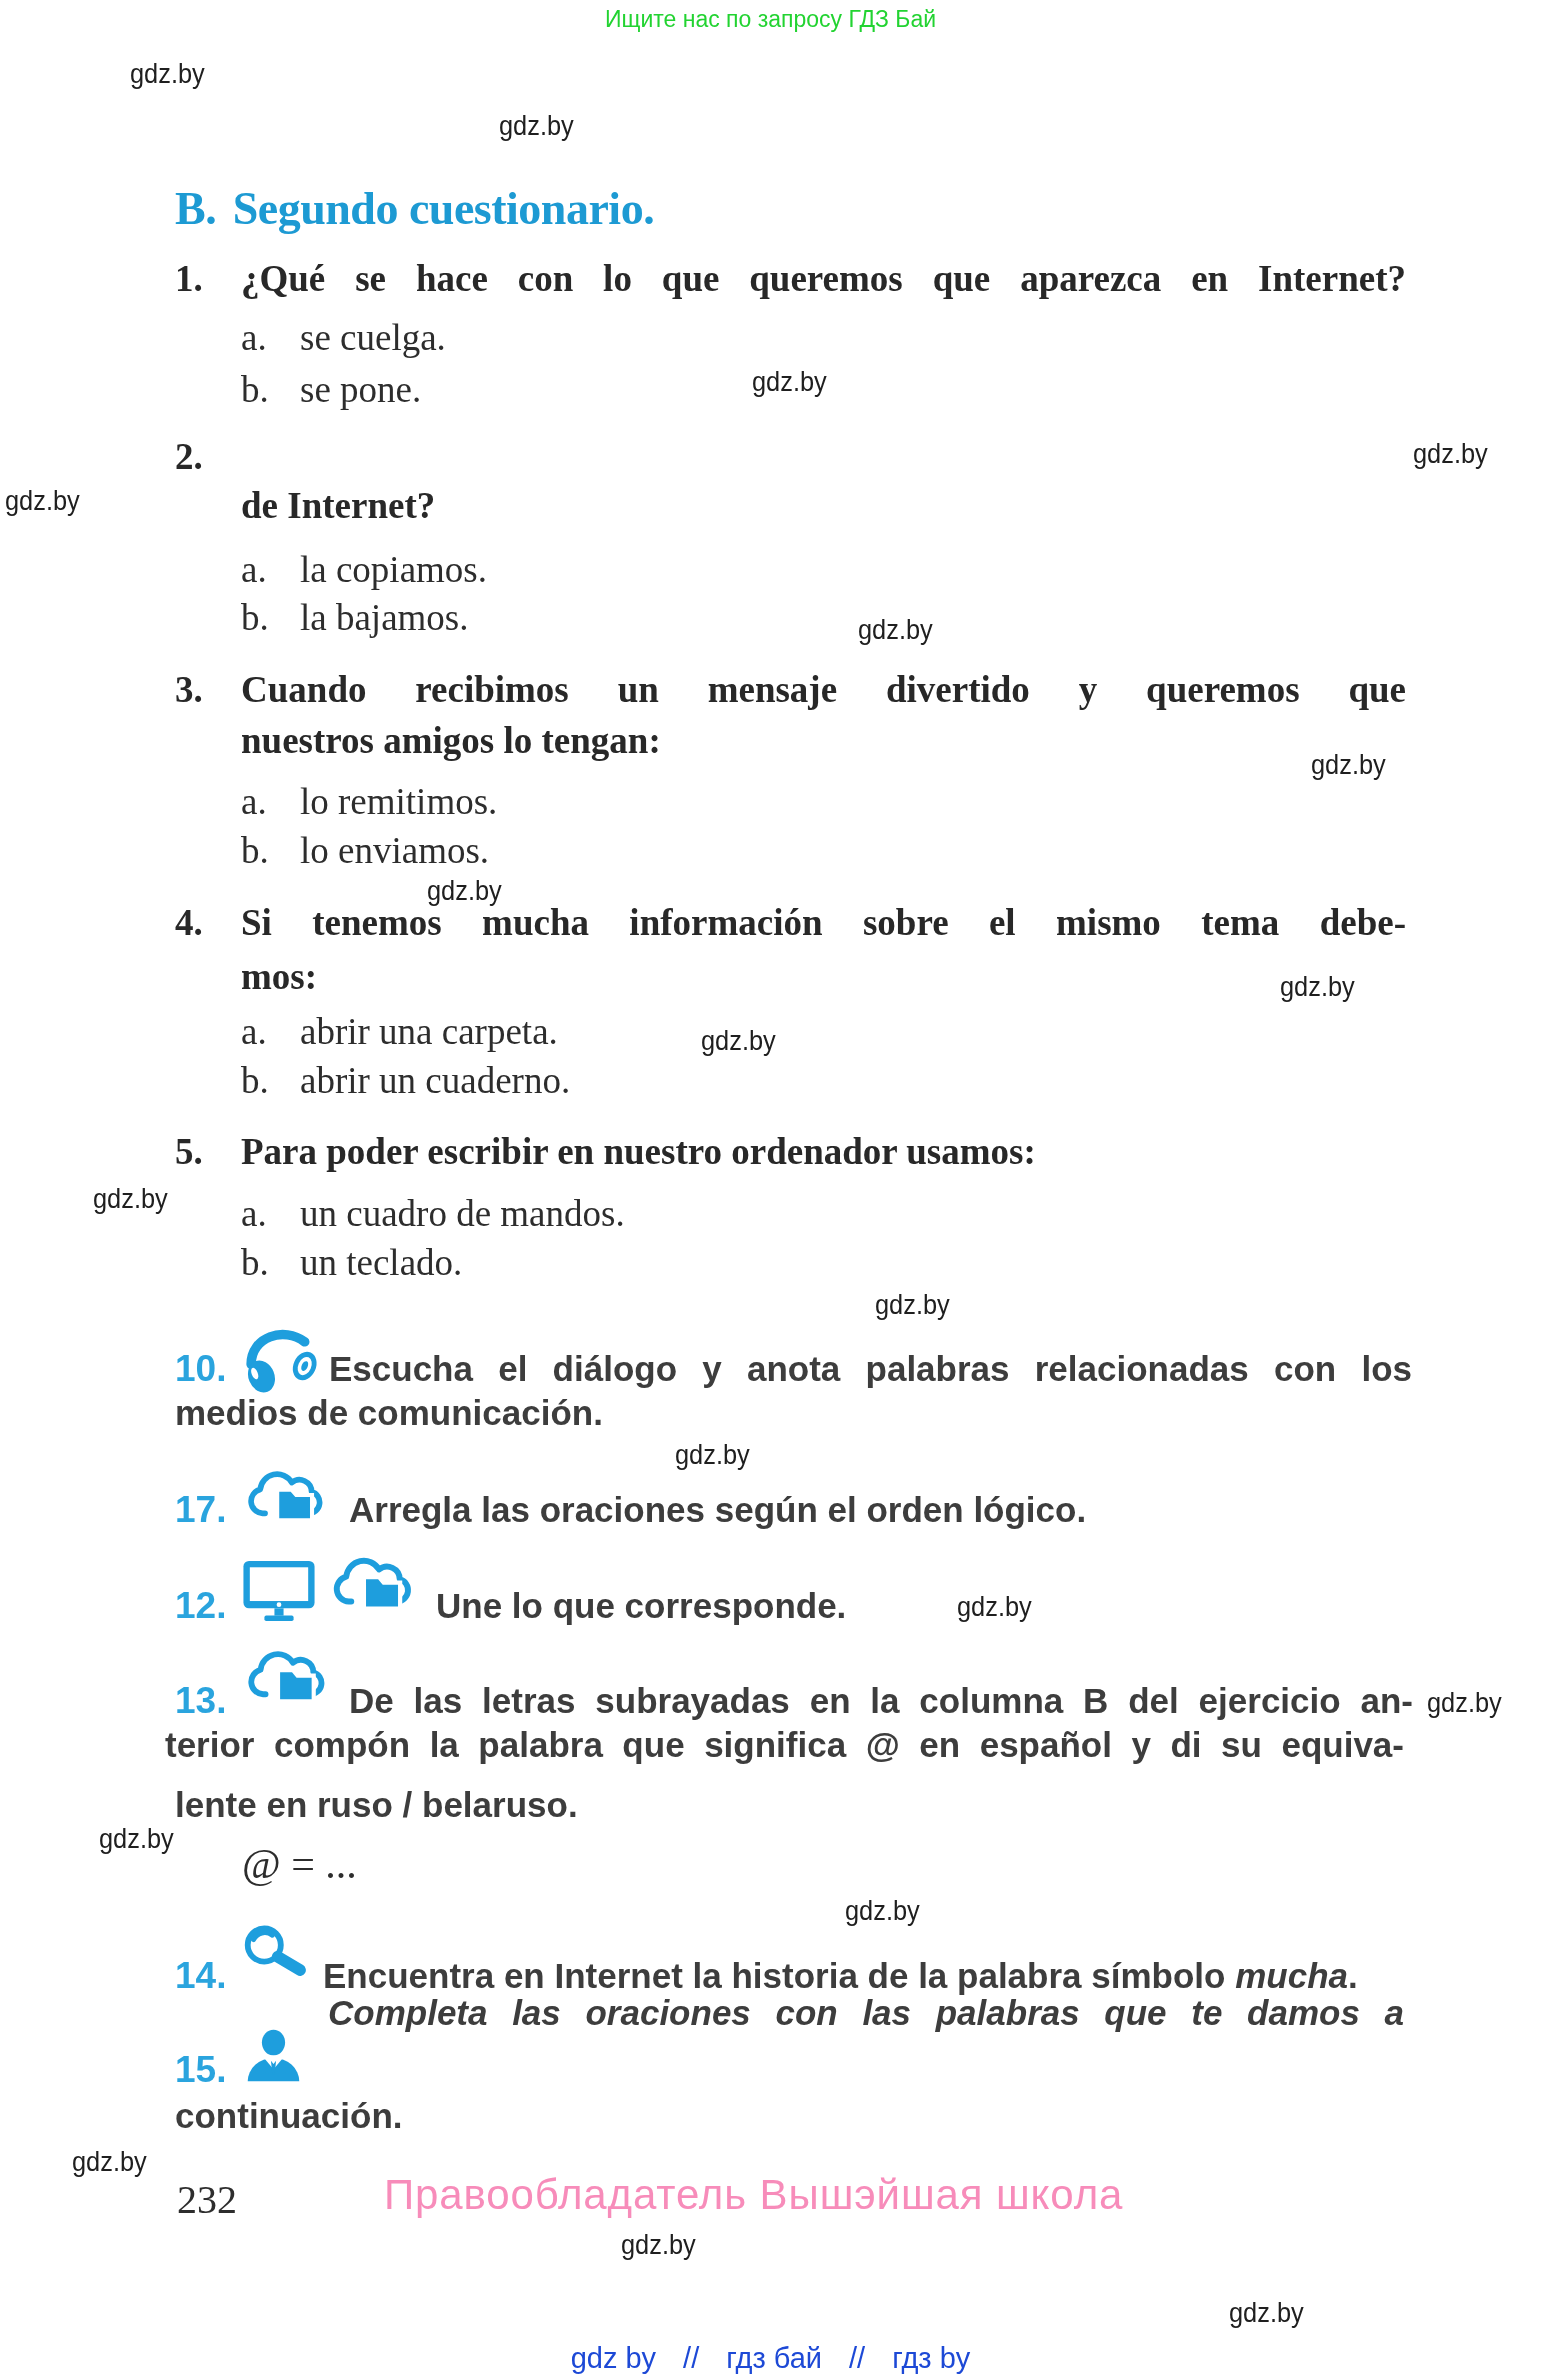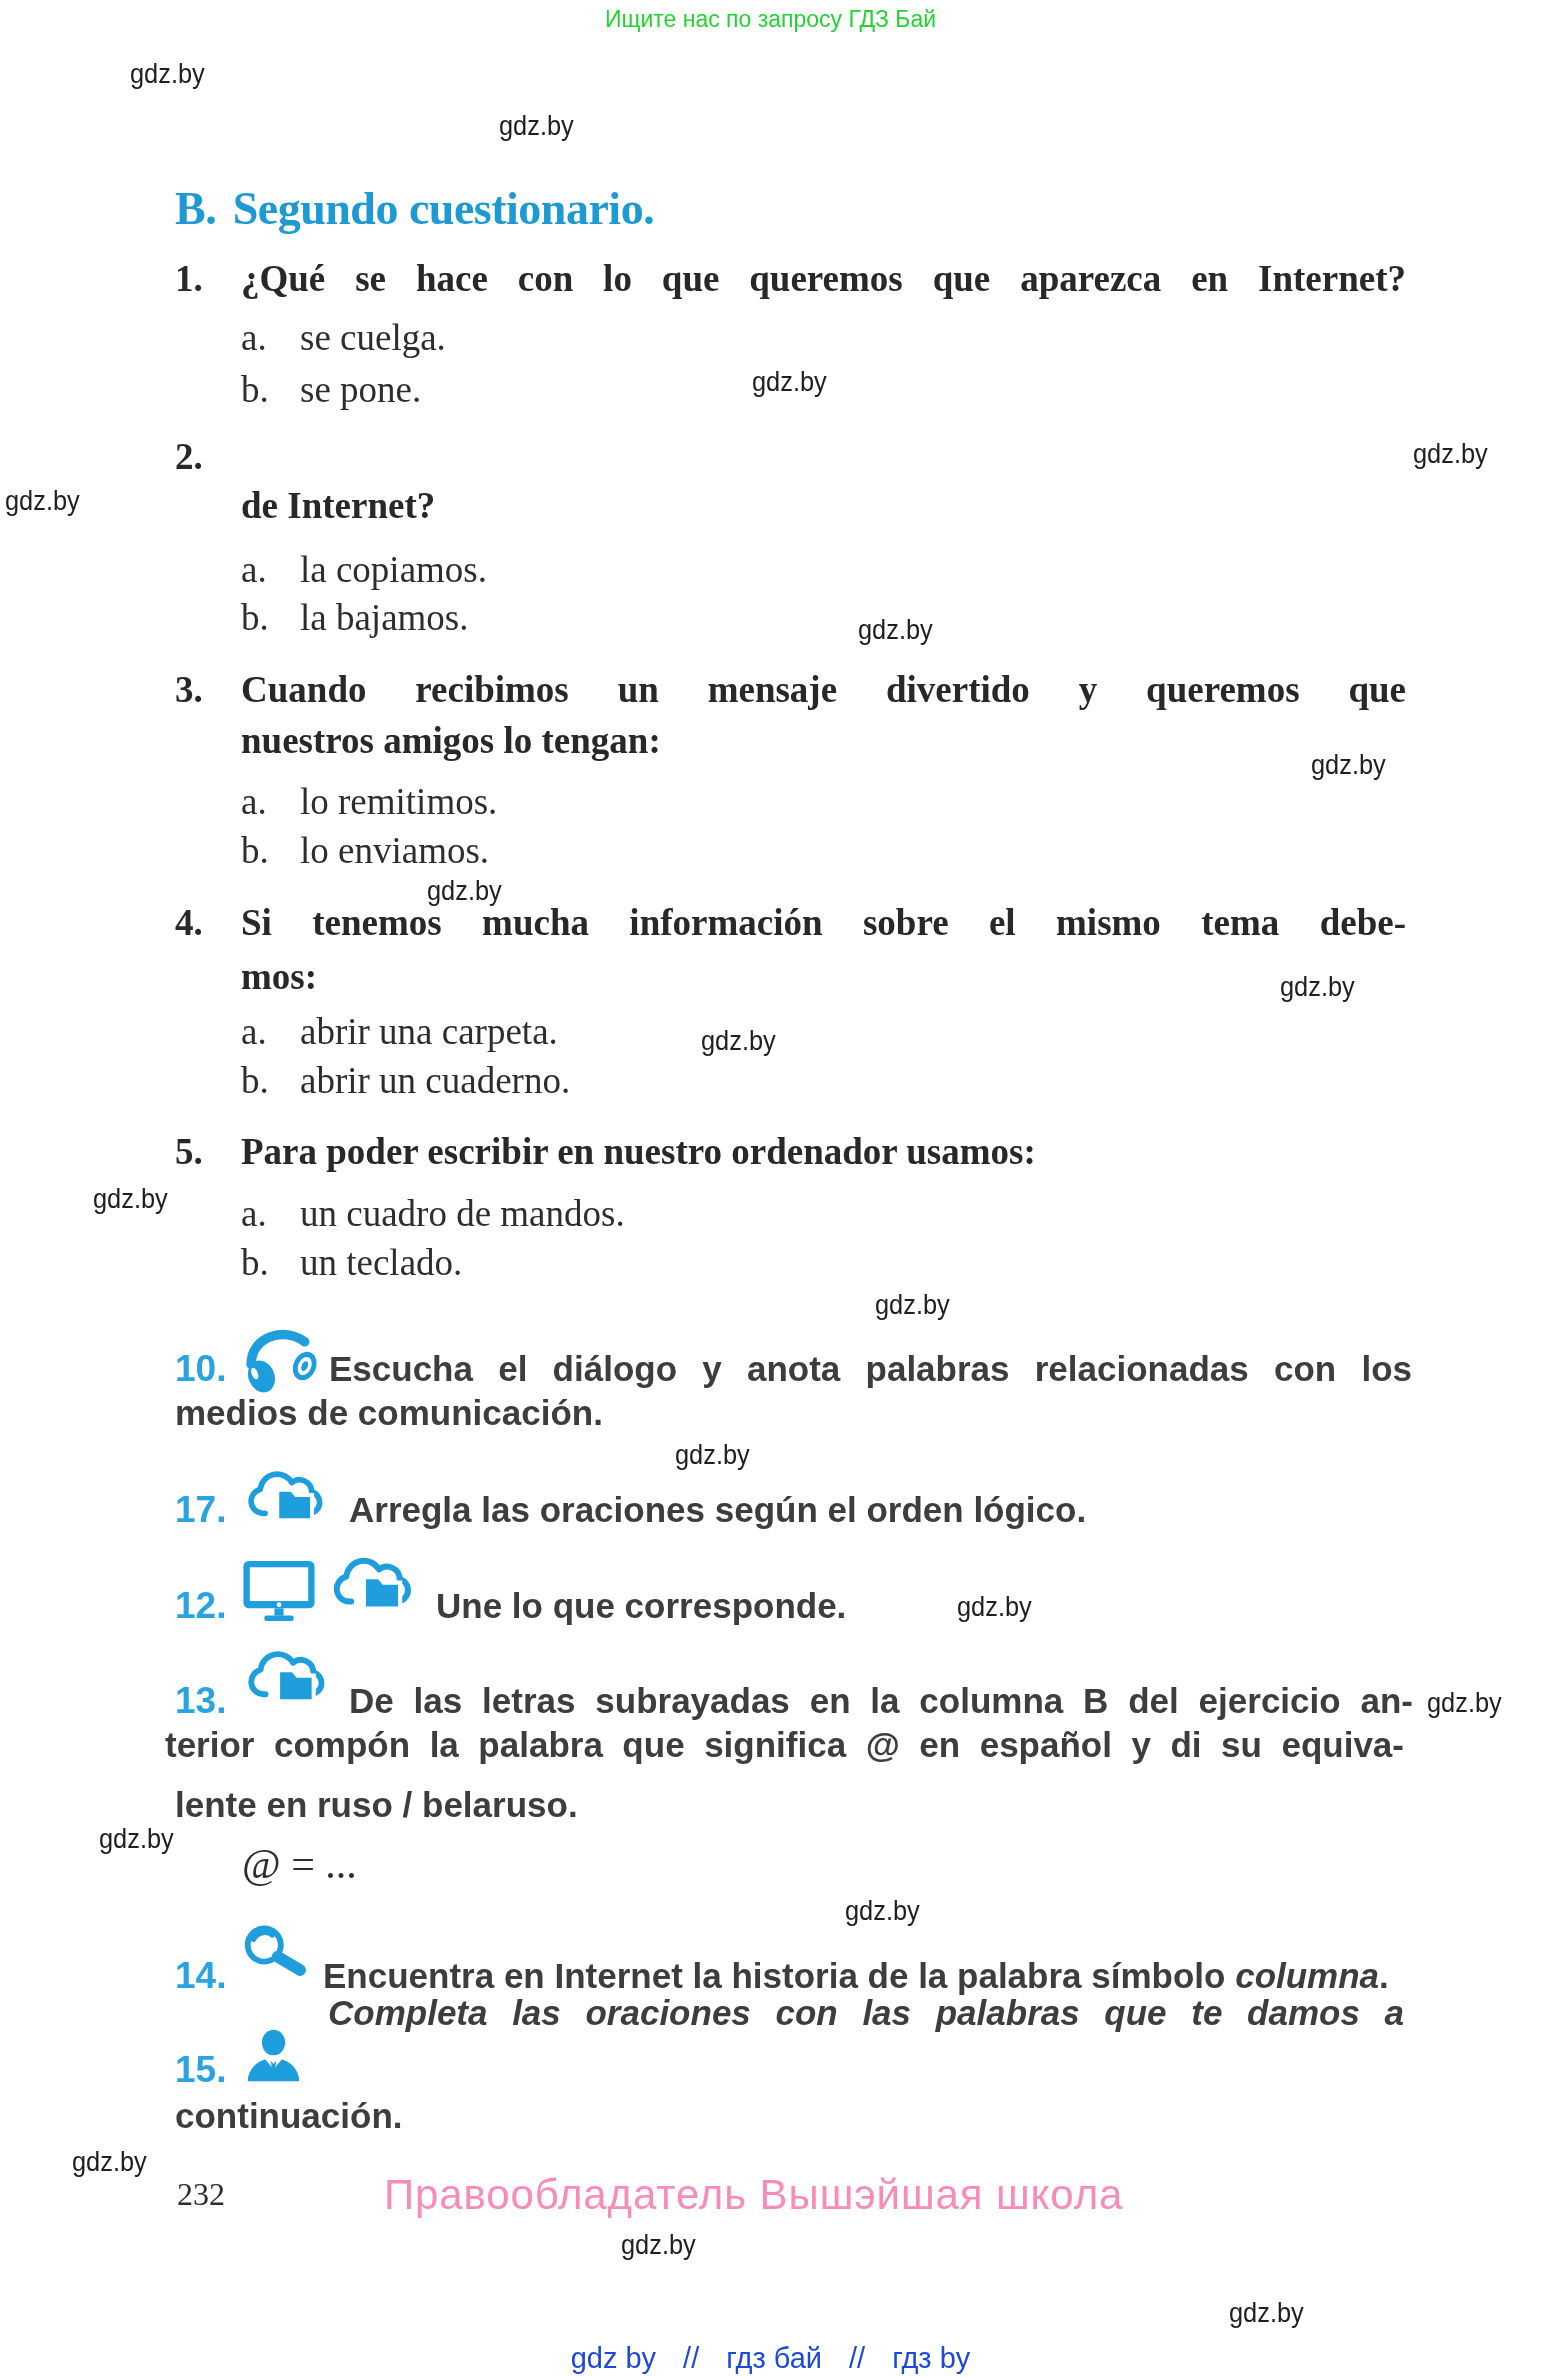--- a/index.html
+++ b/index.html
@@ -13,21 +13,21 @@
   .exnum{font-family:"Liberation Sans", sans-serif;font-size:37px;font-weight:700;color:#2aa4de;}
   .just{text-align:justify;text-align-last:justify;overflow:hidden;}
   .opt .letter{display:inline-block;width:59px;}
   .wm{font-family:"Liberation Sans", sans-serif;font-size:27.6px;color:#1f1f1f;
       transform:scaleX(.92);transform-origin:left top;white-space:nowrap;}
   .banner{width:100%;text-align:center;font-family:"Liberation Sans", sans-serif;
           font-size:23px;color:#22d331;}
   .heading{font-size:46px;font-weight:700;color:#1d9ad3;letter-spacing:-0.5px;}
   .heading .hletter{margin-right:16.5px;}
   .pink{font-family:"Liberation Sans", sans-serif;font-size:42px;color:#f78cba;letter-spacing:0.9px;white-space:nowrap;}
-  .pagenum{font-size:32px;color:#2d2d2d;}
+  .pagenum{font-size:40px;color:#2d2d2d;}
   .links{width:100%;display:flex;justify-content:center;gap:27px;
          font-family:"Liberation Sans", sans-serif;font-size:29px;color:#1d49d6;}
   .links span{white-space:nowrap;}
   .ital{font-style:italic;}
   .arroba{font-size:42px;}
   svg{display:block;}
 </style>
 </head>
 <body>
 
@@ -146,21 +146,21 @@
   <div class="abs serif arroba" style="left:242px;top:1840px;">@ = ...</div>
 
   <div class="abs exnum" style="left:175px;top:1955px;">14.</div>
   <span class="abs" style="left:241px;top:1922px;">
     <svg width="68" height="55" viewBox="0 0 76 60">
       <circle cx="26" cy="25" r="18.5" fill="#fff" stroke="#1e9edd" stroke-width="6.5"></circle>
       <path d="M14 19 a14 14 0 0 1 21 -5" fill="none" stroke="#1e9edd" stroke-width="5.5" stroke-linecap="round"></path>
       <line x1="41" y1="38" x2="66" y2="53" stroke="#1e9edd" stroke-width="13" stroke-linecap="round"></line>
     </svg>
   </span>
-  <div class="abs sansb" style="left:323px;top:1955px;"><span>Encuentra en Internet la historia de la palabra símbolo </span><span class="ital">columna</span><span>.</span></div>
+  <div class="abs sansb" style="left:323px;top:1955px;"><span>Encuentra en Internet la historia de la palabra símbolo </span><span class="ital">mucha</span><span>.</span></div>
 
   <div class="abs exnum" style="left:175px;top:2049px;">15.</div>
   <span class="abs" style="left:246px;top:2029px;">
     <svg width="55" height="53" viewBox="0 0 64 60">
       <ellipse cx="32" cy="15" rx="13.5" ry="15" fill="#1e9edd"></ellipse>
       <path d="M2 60 a30 27 0 0 1 60 0 z" fill="#1e9edd"></path>
       <path d="M22 34 l10 12 l10 -12 v-4 h-20 z" fill="#fff"></path>
       <path d="M29 36 l3 4 l3 -4 l-1.5 14 l-1.5 3 l-1.5 -3 z" fill="#1e9edd"></path>
     </svg>
   </span>

